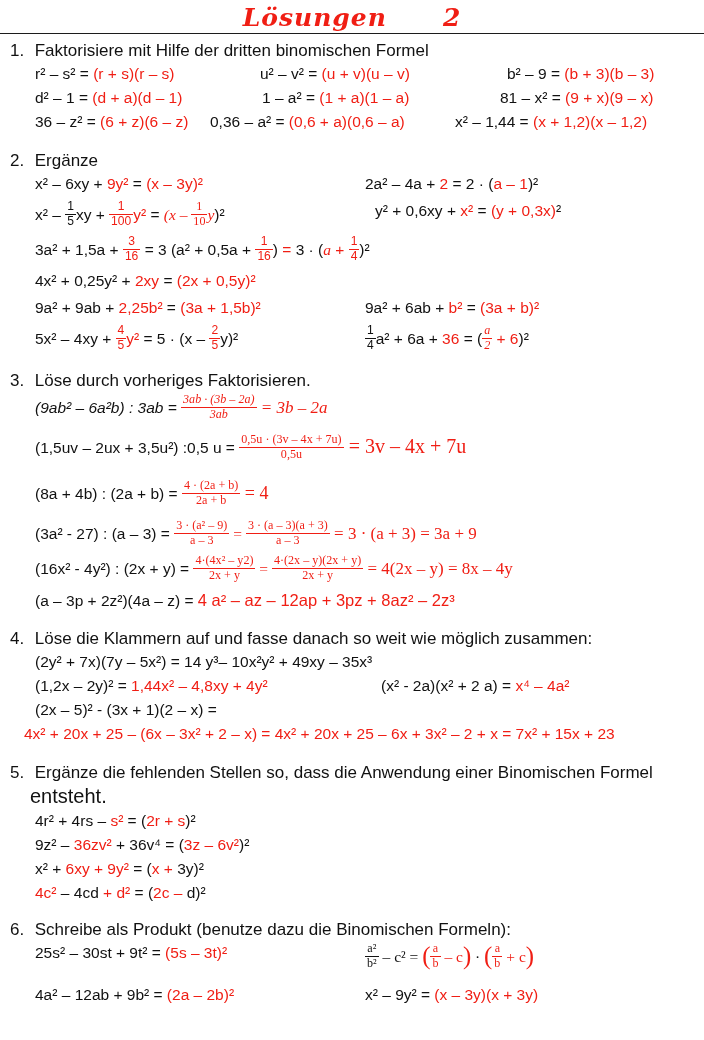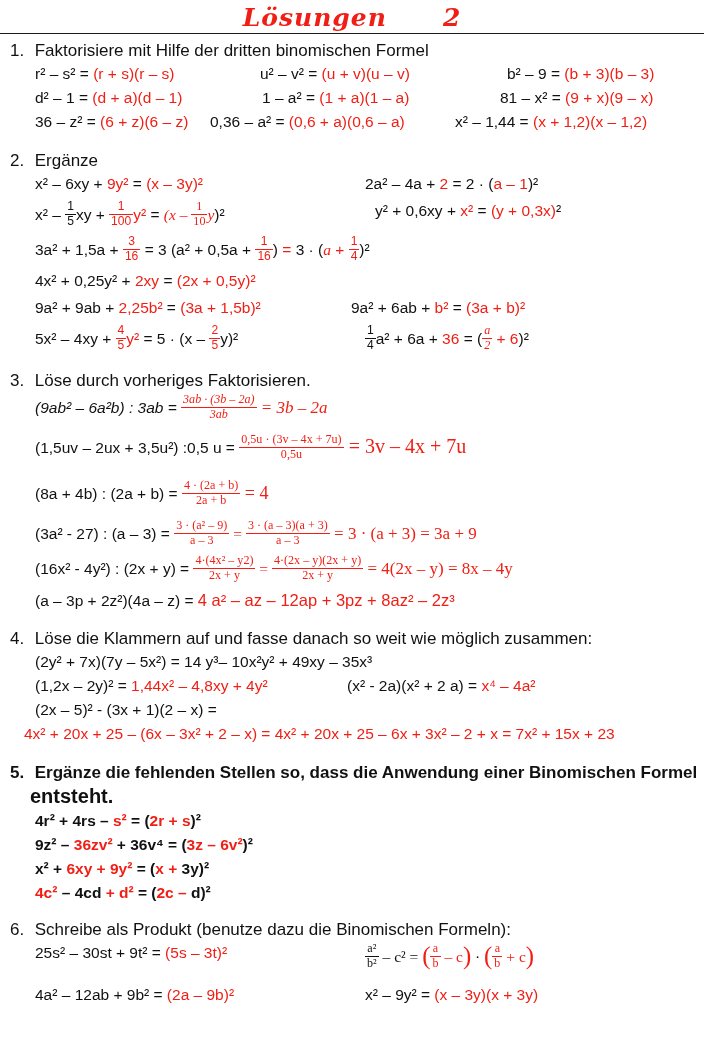--- a/index.html
+++ b/index.html
@@ -91,21 +91,21 @@
             </span><span class="c-k f-sans">)  </span><span class="c-r f-sans">= </span><span class="c-k f-sans">3 · (</span><span class="c-r f-si">a</span><span class="c-r f-sans"> + </span><span class="c-r f-sans fr">
               <span class="n">1</span>
               <span class="d">4</span>
             </span><span class="c-k f-sans">)²</span></span>
         </div>
         <div class="line" style="height: 27px;">
           <span class="col" style="left: 25px;"><span class="c-k f-sans">4x² + 0,25y² + </span><span class="c-r f-sans">2xy</span><span class="c-k f-sans"> = </span><span class="c-r f-sans">(2x + 0,5y)²</span></span>
         </div>
         <div class="line" style="height: 27px;">
           <span class="col" style="left: 25px;"><span class="c-k f-sans">9a² + 9ab + </span><span class="c-r f-sans">2,25b²</span><span class="c-k f-sans"> = </span><span class="c-r f-sans">(3a + 1,5b)²</span></span>
-          <span class="col" style="left: 341px;"><span class="c-k f-sans">9a² + 6ab + </span><span class="c-r f-sans">b²</span><span class="c-k f-sans"> = </span><span class="c-r f-sans">(3a + b)²</span></span>
+          <span class="col" style="left: 355px;"><span class="c-k f-sans">9a² + 6ab + </span><span class="c-r f-sans">b²</span><span class="c-k f-sans"> = </span><span class="c-r f-sans">(3a + b)²</span></span>
         </div>
         <div class="line" style="height: 35px;">
           <span class="col" style="left: 25px;"><span class="c-k f-sans">5x² – 4xy + </span><span class="c-r f-sans fr">
               <span class="n">4</span>
               <span class="d">5</span>
             </span><span class="c-r f-sans">y²</span><span class="c-k f-sans"> = 5 · (x – </span><span class="c-r f-sans fr">
               <span class="n">2</span>
               <span class="d">5</span>
             </span><span class="c-k f-sans">y)²</span></span>
           <span class="col" style="left: 355px;"><span class="c-k f-sans fr">
@@ -159,30 +159,30 @@
           <span class="col" style="left: 25px;"><span class="c-k f-sans">(a – 3p + 2z²)(4a – z) = </span><span class="c-r f-sans" style="font-size: 16.5px;">4 a² – az – 12ap + 3pz + 8az² – 2z³</span></span>
         </div>
       </div>
       <div class="section" style="margin-bottom: 12px;">
         <div class="sec-head"><span class="sec-num">4.</span><span> Löse die Klammern auf und fasse danach so weit wie möglich zusammen:</span></div>
         <div class="line" style="height: 24px;">
           <span class="col" style="left: 25px;"><span class="c-k f-sans">(2y² + 7x)(7y – 5x²) = 14 y³– 10x²y²  + 49xy – 35x³</span></span>
         </div>
         <div class="line" style="height: 24px;">
           <span class="col" style="left: 25px;"><span class="c-k f-sans">(1,2x – 2y)² = </span><span class="c-r f-sans">1,44x² – 4,8xy + 4y²</span></span>
-          <span class="col" style="left: 337px; text-align: right;"><span class="c-k f-sans">(x² - 2a)(x² + 2 a) = </span><span class="c-r f-sans">x⁴ – 4a²</span></span>
+          <span class="col" style="left: 371px; text-align: right;"><span class="c-k f-sans">(x² - 2a)(x² + 2 a) = </span><span class="c-r f-sans">x⁴ – 4a²</span></span>
         </div>
         <div class="line" style="height: 24px;">
           <span class="col" style="left: 25px;"><span class="c-k f-sans">(2x – 5)² - (3x + 1)(2 – x) =</span></span>
         </div>
         <div class="line" style="height: 26px;">
           <span class="col" style="left: 14px;"><span class="c-r f-sans">4x² + 20x + 25 – (6x – 3x² + 2 – x) = 4x² + 20x + 25 – 6x + 3x² – 2 + x = 7x² + 15x + 23</span></span>
         </div>
       </div>
-      <div class="section" style="margin-bottom: 12px; font-weight: bold;">
+      <div class="section" style="margin-bottom: 12px;">
         <div class="sec-head"><span class="sec-num">5.</span><span> Ergänze die fehlenden Stellen so, dass die Anwendung einer Binomischen Formel</span></div>
         <div class="sec-head2">entsteht.</div>
         <div class="line" style="height: 24px;">
           <span class="col" style="left: 25px;"><span class="c-k f-sans">4r² + 4rs – </span><span class="c-r f-sans">s²</span><span class="c-k f-sans"> = (</span><span class="c-r f-sans">2r + s</span><span class="c-k f-sans">)²</span></span>
         </div>
         <div class="line" style="height: 24px;">
           <span class="col" style="left: 25px;"><span class="c-k f-sans">9z² – </span><span class="c-r f-sans">36zv²</span><span class="c-k f-sans"> + 36v⁴ = (</span><span class="c-r f-sans">3z – 6v²</span><span class="c-k f-sans">)²</span></span>
         </div>
         <div class="line" style="height: 24px;">
           <span class="col" style="left: 25px;"><span class="c-k f-sans">x² + </span><span class="c-r f-sans">6xy + 9y²</span><span class="c-k f-sans"> = (</span><span class="c-r f-sans">x + </span><span class="c-k f-sans">3y)²</span></span>
@@ -200,18 +200,18 @@
               <span class="d">b²</span>
             </span><span class="c-k f-serif"> – c² = </span><span class="c-r f-serif big">(</span><span class="c-r f-serif fr">
               <span class="n">a</span>
               <span class="d">b</span>
             </span><span class="c-r f-serif"> – c</span><span class="c-r f-serif big">)</span><span class="c-k f-serif"> · </span><span class="c-r f-serif big">(</span><span class="c-r f-serif fr">
               <span class="n">a</span>
               <span class="d">b</span>
             </span><span class="c-r f-serif"> + c</span><span class="c-r f-serif big">)</span></span>
         </div>
         <div class="line" style="height: 26px;">
-          <span class="col" style="left: 25px;"><span class="c-k f-sans">4a² – 12ab + 9b² = </span><span class="c-r f-sans">(2a – 9b)²</span></span>
+          <span class="col" style="left: 25px;"><span class="c-k f-sans">4a² – 12ab + 9b² = </span><span class="c-r f-sans">(2a – 2b)²</span></span>
           <span class="col" style="left: 355px;"><span class="c-k f-sans">x² – 9y² = </span><span class="c-r f-sans">(x – 3y)(x + 3y)</span></span>
         </div>
       </div>
     </div>
 </div>
 
 </body></html>

